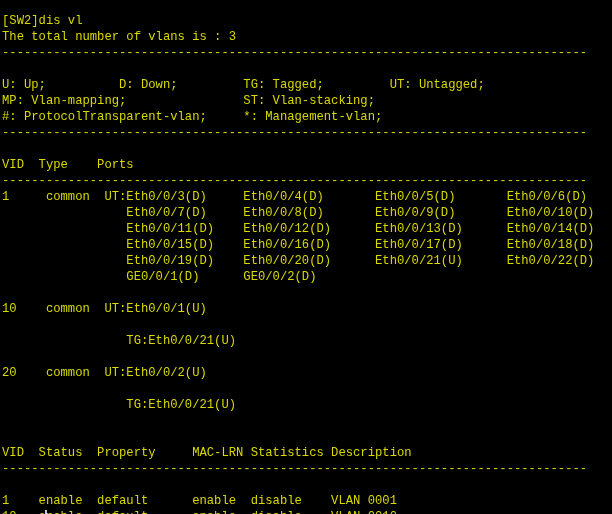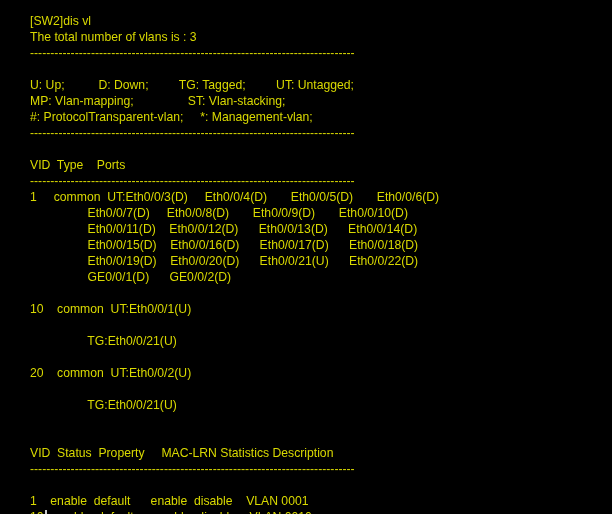--- a/index.html
+++ b/index.html
@@ -36,22 +36,21 @@
     line-height: 16px;
     color: #d9d900;
     margin: 0;
     padding: 0;
     tab-size: 8;
   }
   .tline {
     display: block;
     height: 16px;
     white-space: pre;
-    font-family: Liberation Sans, sans-serif;
-    margin-left: 28px;
+    font-family: Liberation Mono, monospace;
   }
   .cursor {
     position: absolute;
     left: 45px;
     top: 510px;
     width: 2px;
     height: 4px;
     background: #cccccc;
   }
 </style>

